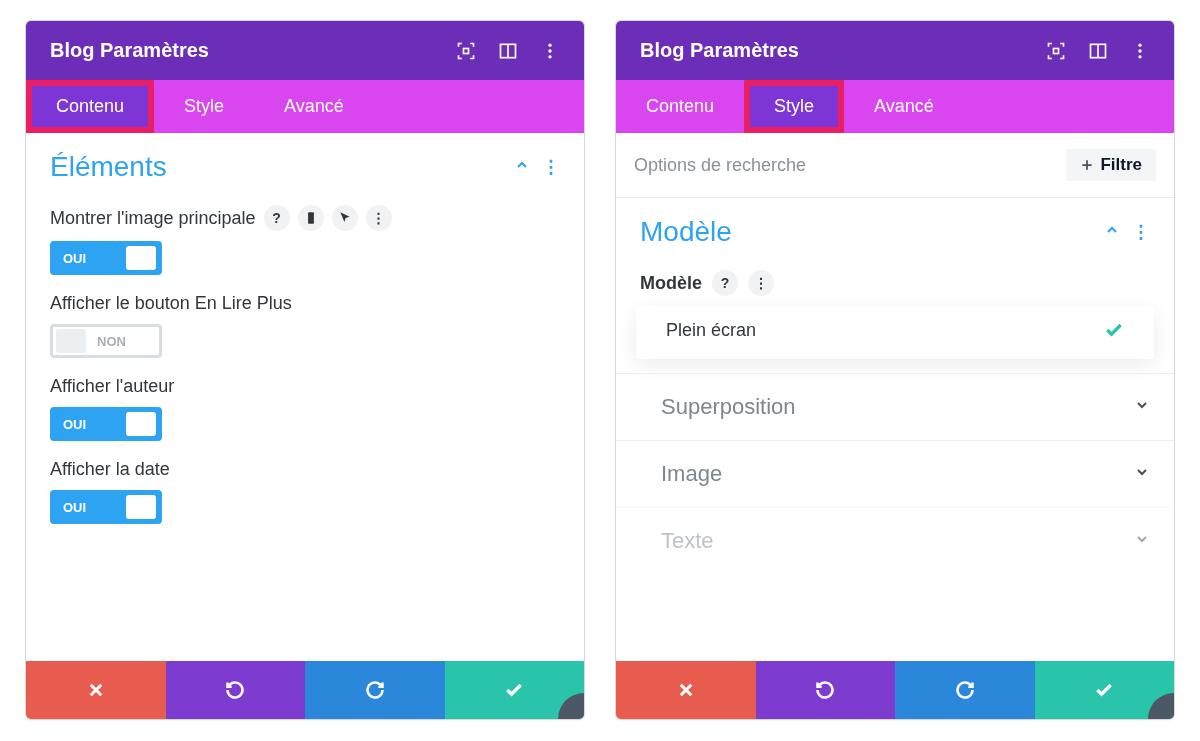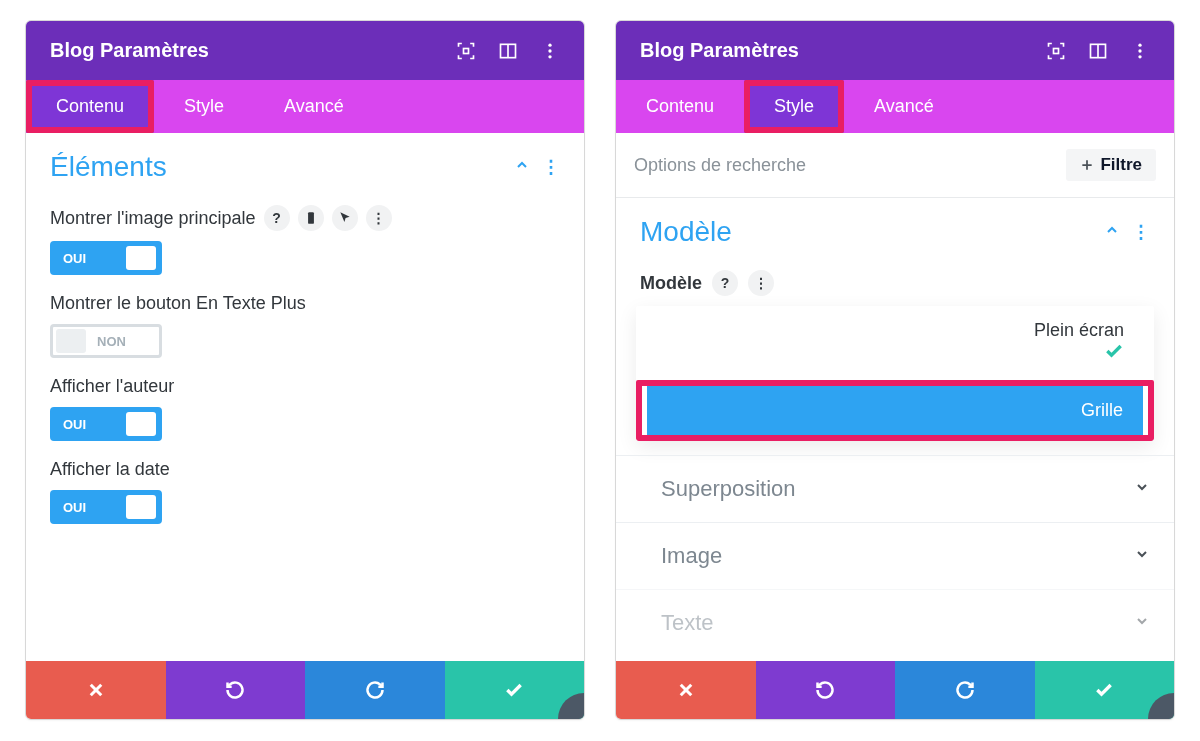--- a/index.html
+++ b/index.html
@@ -74,21 +74,21 @@
   .fbtn.red { background:#e85c4f; }
   .fbtn.purple { background:#7e3bd0; }
   .fbtn.blue { background:#2b87da; }
   .fbtn.green { background:#29c4a9; }
   .expand-handle { position:absolute; right:0; bottom:0; width:26px; height:26px; background:#4c5866; border-top-left-radius:26px; cursor:pointer; display:flex; align-items:flex-end; justify-content:flex-end; padding:4px; }
   .expand-handle svg { width:12px; height:12px; fill:#fff; }
   .searchbar { display:flex; align-items:center; justify-content:space-between; padding: 16px 18px; border-bottom:1px solid #e8eaec; color:#8a9299; font-size:18px; }
   .filter-btn { display:flex; align-items:center; gap:6px; color:#0f172a; font-size:17px; cursor:pointer; padding:6px 14px; border-radius:3px; background:#f4f5f6;font-weight:bold; }
   .dropdown-wrap { margin:6px 20px 10px 20px; border:1px solid #eceff2; border-bottom:3px solid #e91e63; border-top:3px solid #e91e63; border-left:3px solid #e91e63; border-right:3px solid #e91e63; border-radius:3px; overflow:hidden; box-shadow: 0 6px 20px rgba(0,0,0,0.08);}
   .dd-actual { border:none; }
-  .dd-option { padding:14px 30px; font-size:18px; color:#32373c; display:flex; align-items:flex-end; justify-content:space-between; cursor:pointer; background:#fff;flex-direction:column;}
+  .dd-option { padding:14px 30px; font-size:18px; color:#32373c; display:flex; align-items:flex-start; justify-content:space-between; cursor:pointer; background:#fff;}
   .dd-option.selected { background:#2ea3f2; color:#fff; border-left:5px solid #fff; border-right:5px solid #fff; margin: 0 6px 6px 6px; padding:14px 20px;}
   .dd-check { color:#29c4a9; font-size:20px; font-weight:bold; }
   .collapsed-row { padding:20px 24px; display:flex; align-items:center; justify-content:space-between; border-top:1px solid #eceff2; cursor:pointer;}
   .collapsed-title { color:#7d8790; font-size:22px;margin-left:21px; }
   .option-sub-label { font-size:18px; font-weight:700; color:#32373c; padding: 12px 24px 4px 24px; display:flex; align-items:center; gap:10px;}
 </style>
 </head>
 <body>
 
 <div class="panel">
@@ -155,21 +155,21 @@
           </span>
       </div>
       <div class="toggle on">
         <span class="txt">OUI</span>
         <span class="knob"></span>
       </div>
     </div>
 
     <div class="option">
       <div class="option-label-row">
-        <span class="option-label">Montrer le bouton En Texte Plus</span>
+        <span class="option-label">Afficher le bouton En Lire Plus</span>
       </div>
       <div class="toggle off">
         <span class="knob"></span>
         <span class="txt">NON</span>
       </div>
     </div>
 
     <div class="option">
       <div class="option-label-row">
         <span class="option-label">Afficher l'auteur</span>
@@ -290,25 +290,20 @@
 
     <div class="dropdown-wrap dd-actual" style="border:none; box-shadow:0 6px 20px rgba(0,0,0,0.08); margin:6px 20px 14px 20px;">
       <div class="dd-option">
         <span>Plein écran</span>
         <span class="dd-check">
           <svg width="20" height="20" viewBox="0 0 24 24" fill="none" stroke="#29c4a9" stroke-width="4">
               <polyline points="4 12 9 17 20 6"></polyline>
             </svg>
         </span>
       </div>
-      <div style="border:6px solid #e91e63; border-radius:2px;">
-        <div class="dd-option selected" style="margin:0;">
-          <span>Grille</span>
-        </div>
-      </div>
     </div>
 
     <div class="collapsed-row">
       <span class="collapsed-title">Superposition</span>
       <span class="chev gray">
         <svg width="16" height="16" viewBox="0 0 24 24" fill="none" stroke="#4a5157" stroke-width="3">
             <polyline points="6 9 12 15 18 9"></polyline>
           </svg>
       </span>
     </div>

